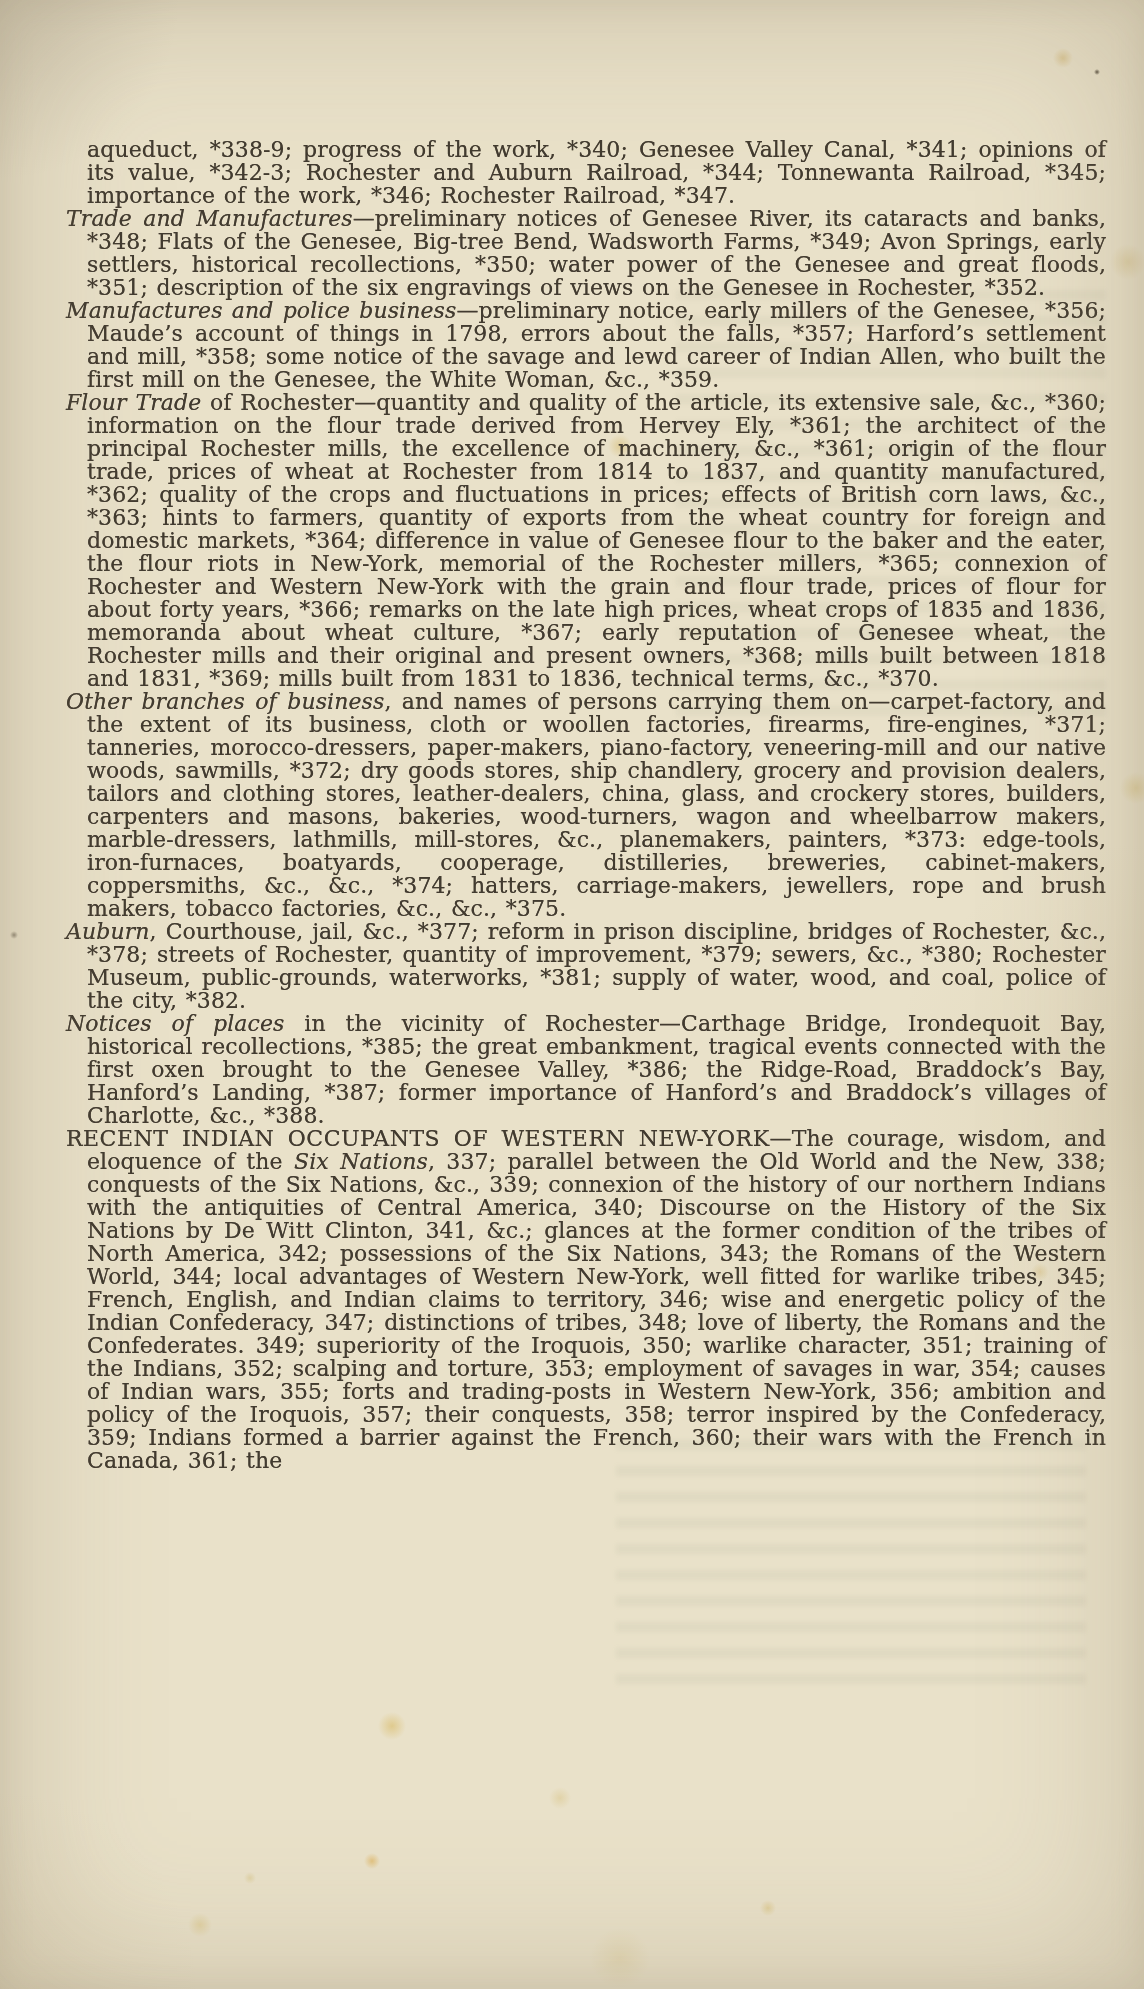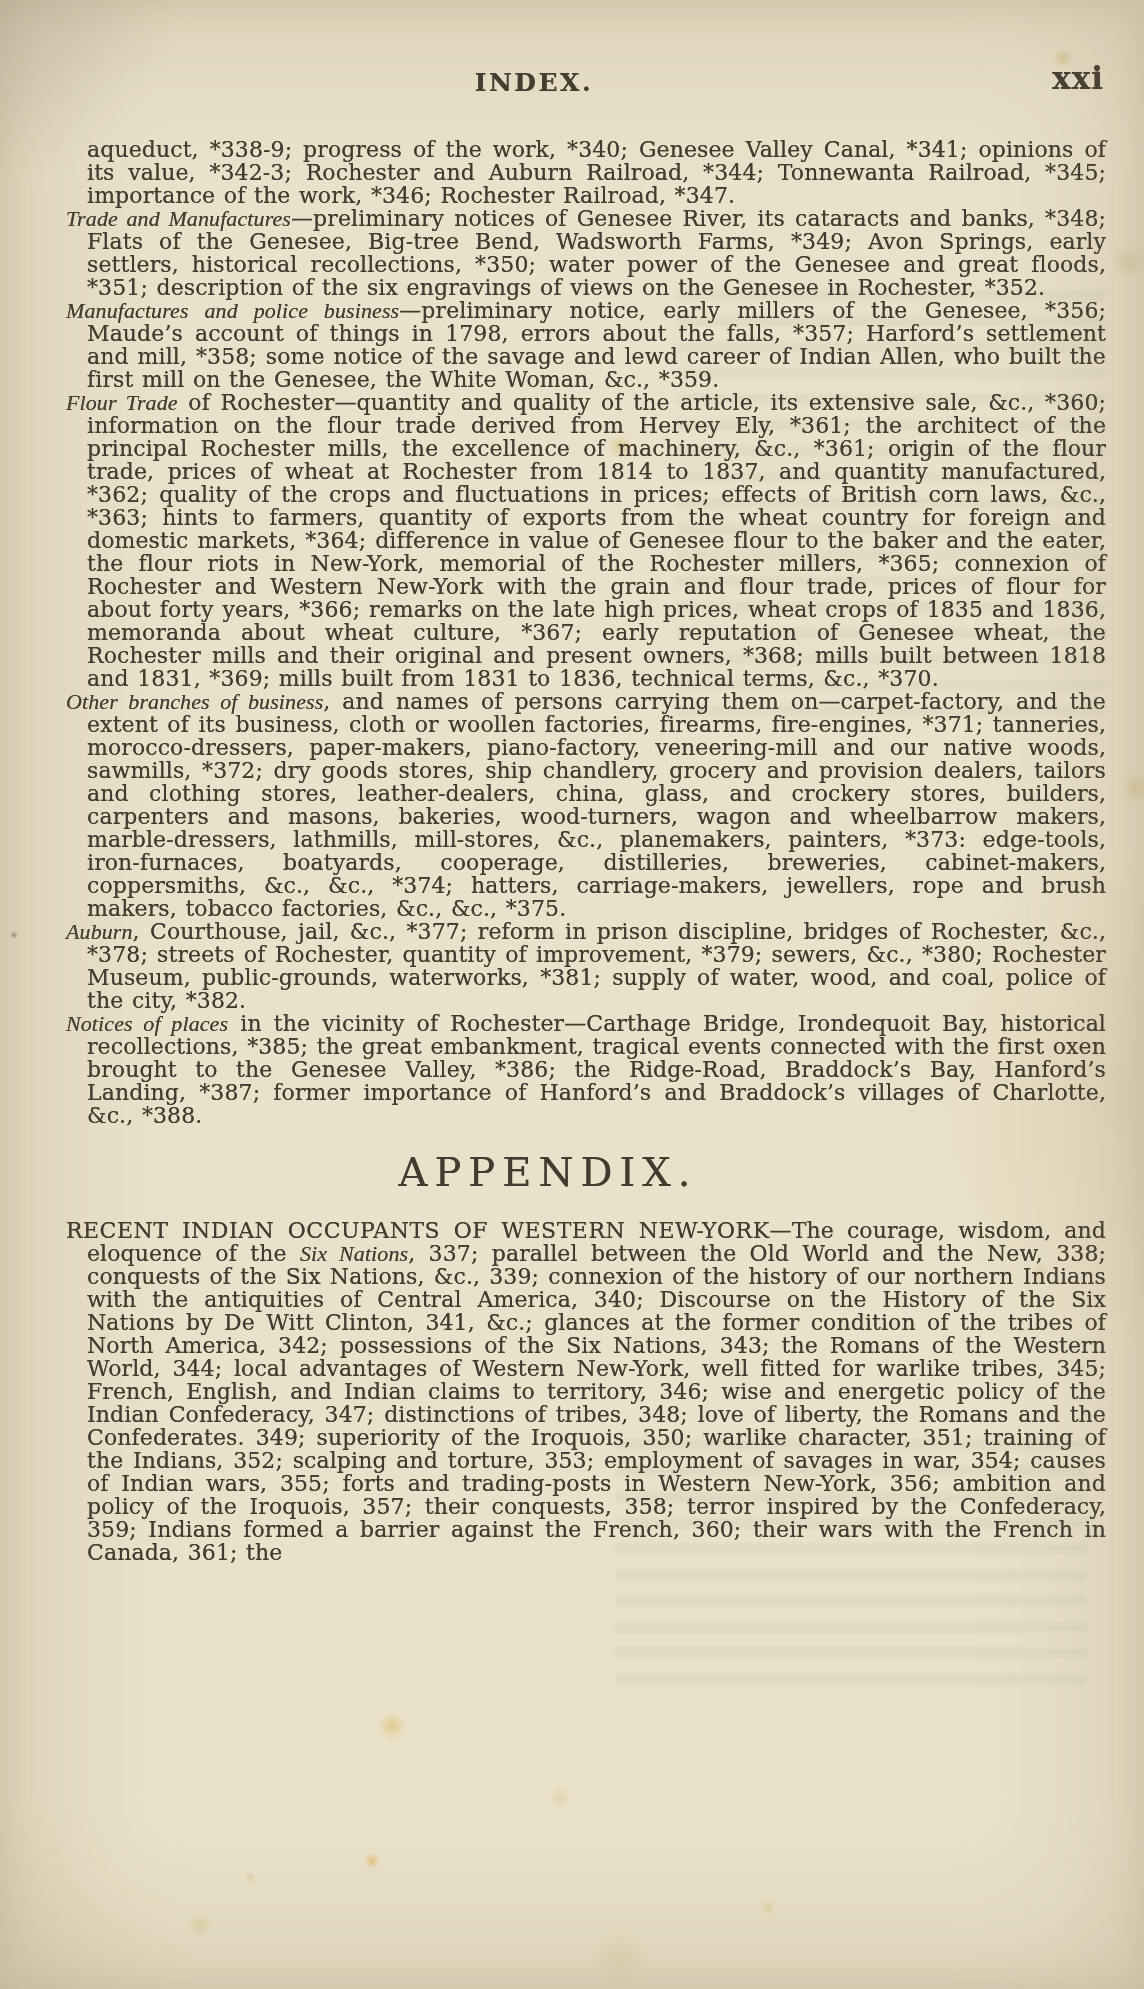--- a/index.html
+++ b/index.html
@@ -58,49 +58,44 @@
   }
 
   .text-col{position:absolute;left:66px;top:138px;width:1040px;z-index:1;}
   .entry{
     margin:0;font-size:22px;line-height:23px;text-align:justify;
     letter-spacing:.1px;word-spacing:1.5px;
     text-shadow:0 0 .55px rgba(62,52,42,.75);
   }
   .hang{padding-left:21px;text-indent:-21px;}
   .cont{padding-left:21px;text-indent:0;}
-  .italic{font-style:italic;font-family:Liberation Serif, serif;}
+  .italic{font-style:italic;}
   .caps{letter-spacing:.5px;}
 
   .appendix-heading{
     margin:22px 0 24px 0;
     text-align:center;transform:translateX(-38px);
     font-size:40px;font-weight:normal;letter-spacing:7px;
     text-shadow:0 0 .6px rgba(60,50,40,.7);
   }
 </style>
 </head>
 <body>
 
 <div class="page">
   <div class="stains"></div>
   <div class="ghost ghost-a"></div>
   <div class="ghost ghost-b"></div>
 
-  <header class="page-header">
-    <h1 class="running-title">INDEX.</h1>
-    <div class="page-number">xxi</div>
-  </header>
 
   <main class="text-col">
     <p class="entry cont"><span>aqueduct, *338-9; progress of the work, *340; Genesee Valley Canal, *341; opinions of its value, *342-3; Rochester and Auburn Railroad, *344; Tonnewanta Railroad, *345; importance of the work, *346; Rochester Railroad, *347.</span></p>
     <p class="entry hang"><span class="italic">Trade and Manufactures</span><span>—preliminary notices of Genesee River, its cataracts and banks, *348; Flats of the Genesee, Big-tree Bend, Wadsworth Farms, *349; Avon Springs, early settlers, historical recollections, *350; water power of the Genesee and great floods, *351; description of the six engravings of views on the Genesee in Rochester, *352.</span></p>
     <p class="entry hang"><span class="italic">Manufactures and police business</span><span>—preliminary notice, early millers of the Genesee, *356; Maude’s account of things in 1798, errors about the falls, *357; Harford’s settlement and mill, *358; some notice of the savage and lewd career of Indian Allen, who built the first mill on the Genesee, the White Woman, &amp;c., *359.</span></p>
     <p class="entry hang"><span class="italic">Flour Trade</span><span> of Rochester—quantity and quality of the article, its extensive sale, &amp;c., *360; information on the flour trade derived from Hervey Ely, *361; the architect of the principal Rochester mills, the excellence of machinery, &amp;c., *361; origin of the flour trade, prices of wheat at Rochester from 1814 to 1837, and quantity manufactured, *362; quality of the crops and fluctuations in prices; effects of British corn laws, &amp;c., *363; hints to farmers, quantity of exports from the wheat country for foreign and domestic markets, *364; difference in value of Genesee flour to the baker and the eater, the flour riots in New-York, memorial of the Rochester millers, *365; connexion of Rochester and Western New-York with the grain and flour trade, prices of flour for about forty years, *366; remarks on the late high prices, wheat crops of 1835 and 1836, memoranda about wheat culture, *367; early reputation of Genesee wheat, the Rochester mills and their original and present owners, *368; mills built between 1818 and 1831, *369; mills built from 1831 to 1836, technical terms, &amp;c., *370.</span></p>
     <p class="entry hang"><span class="italic">Other branches of business</span><span>, and names of persons carrying them on—carpet-factory, and the extent of its business, cloth or woollen factories, firearms, fire-engines, *371; tanneries, morocco-dressers, paper-makers, piano-factory, veneering-mill and our native woods, sawmills, *372; dry goods stores, ship chandlery, grocery and provision dealers, tailors and clothing stores, leather-dealers, china, glass, and crockery stores, builders, carpenters and masons, bakeries, wood-turners, wagon and wheelbarrow makers, marble-dressers, lathmills, mill-stores, &amp;c., planemakers, painters, *373: edge-tools, iron-furnaces, boatyards, cooperage, distilleries, breweries, cabinet-makers, coppersmiths, &amp;c., &amp;c., *374; hatters, carriage-makers, jewellers, rope and brush makers, tobacco factories, &amp;c., &amp;c., *375.</span></p>
     <p class="entry hang"><span class="italic">Auburn</span><span>, Courthouse, jail, &amp;c., *377; reform in prison discipline, bridges of Rochester, &amp;c., *378; streets of Rochester, quantity of improvement, *379; sewers, &amp;c., *380; Rochester Museum, public-grounds, waterworks, *381; supply of water, wood, and coal, police of the city, *382.</span></p>
     <p class="entry hang"><span class="italic">Notices of places</span><span> in the vicinity of Rochester—Carthage Bridge, Irondequoit Bay, historical recollections, *385; the great embankment, tragical events connected with the first oxen brought to the Genesee Valley, *386; the Ridge-Road, Braddock’s Bay, Hanford’s Landing, *387; former importance of Hanford’s and Braddock’s villages of Charlotte, &amp;c., *388.</span></p>
 
-    <h2 class="appendix-heading">APPENDIX.</h2>
 
     <p class="entry hang"><span class="caps">RECENT INDIAN OCCUPANTS OF WESTERN NEW-YORK</span><span>—The courage, wisdom, and eloquence of the </span><span class="italic">Six Nations</span><span>, 337; parallel between the Old World and the New, 338; conquests of the Six Nations, &amp;c., 339; connexion of the history of our northern Indians with the antiquities of Central America, 340; Discourse on the History of the Six Nations by De Witt Clinton, 341, &amp;c.; glances at the former condition of the tribes of North America, 342; possessions of the Six Nations, 343; the Romans of the Western World, 344; local advantages of Western New-York, well fitted for warlike tribes, 345; French, English, and Indian claims to territory, 346; wise and energetic policy of the Indian Confederacy, 347; distinctions of tribes, 348; love of liberty, the Romans and the Confederates. 349; superiority of the Iroquois, 350; warlike character, 351; training of the Indians, 352; scalping and torture, 353; employment of savages in war, 354; causes of Indian wars, 355; forts and trading-posts in Western New-York, 356; ambition and policy of the Iroquois, 357; their conquests, 358; terror inspired by the Confederacy, 359; Indians formed a barrier against the French, 360; their wars with the French in Canada, 361; the</span></p>
   </main>
 </div>
 
 </body></html>

